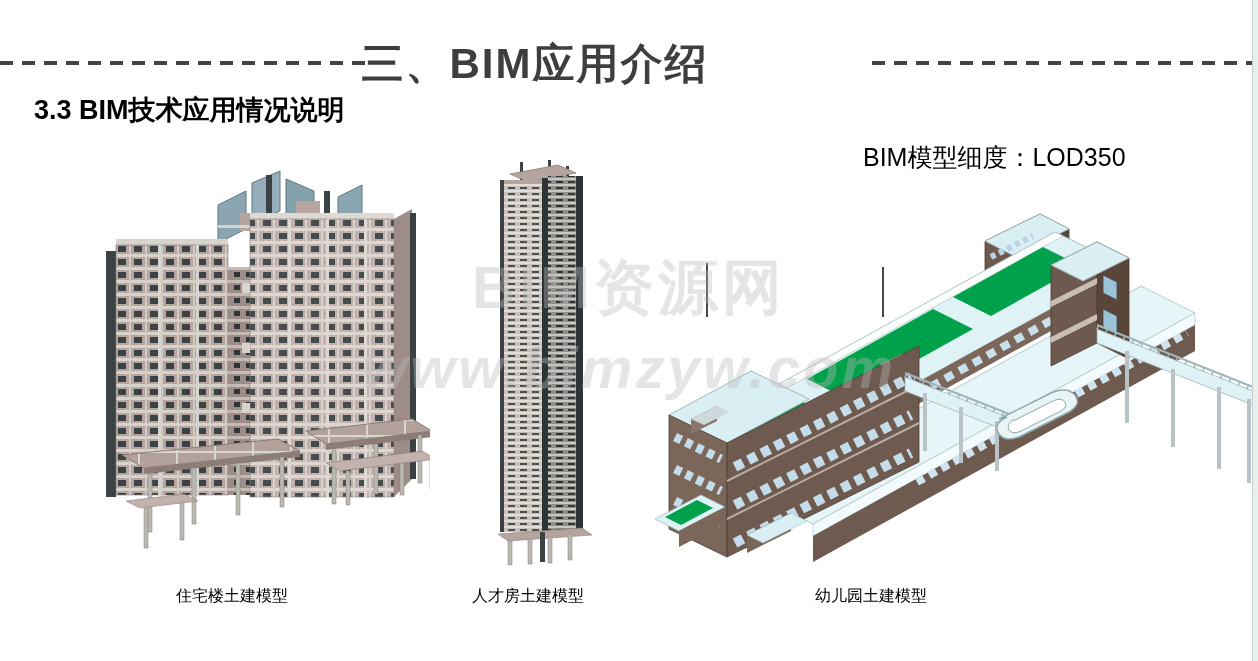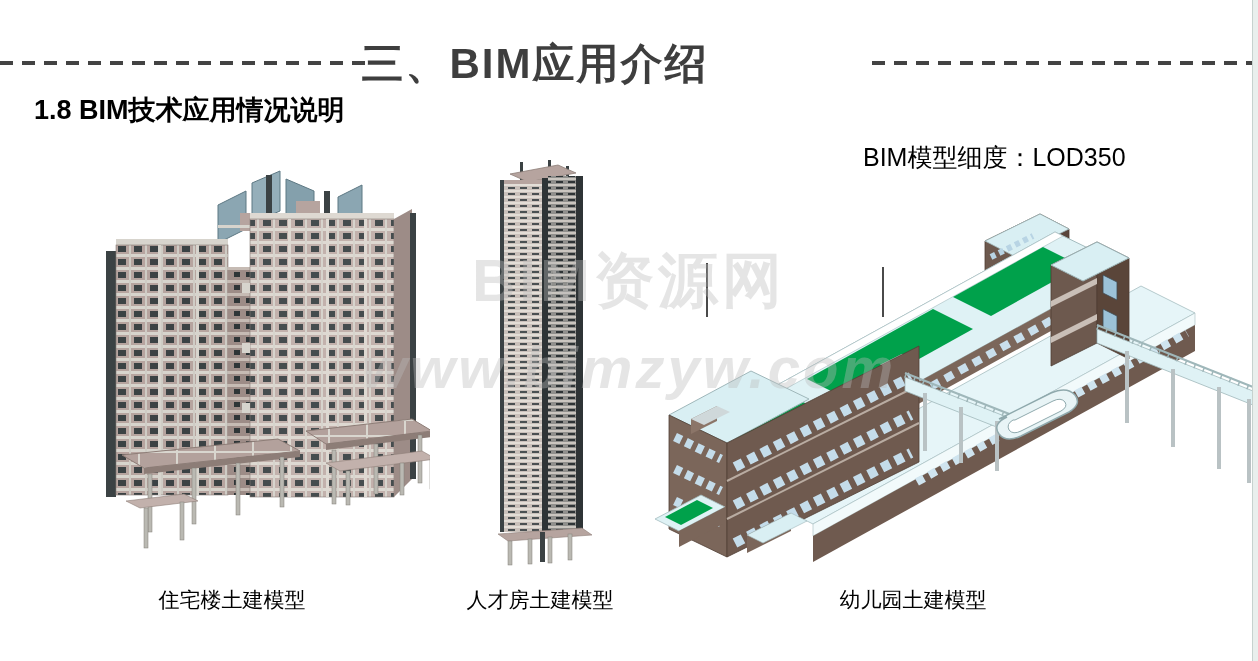--- a/index.html
+++ b/index.html
@@ -18,44 +18,44 @@
   .subtitle { position: absolute; top: 92px; left: 34px; font-size: 27px; font-weight: bold; color: #000; }
   .lod-note { position: absolute; top: 95px; left: 863px; font-size: 25px; color: #000; margin-top: 46px; }
 
   .model { position: absolute; }
   .model svg { display: block; width: 100%; height: 100%; }
   .model-residential { left: 100px; top: 163px; width: 330px; height: 410px; }
   .model-talent      { left: 482px; top: 160px; width: 120px; height: 412px; }
   .model-kindergarten{ left: 655px; top: 205px; width: 600px; height: 370px; }
 
   .caption { position: absolute; top: 586px; width: 300px; text-align: center;
-             font-size: 21px; color: #000; }
+             font-size: 16px; color: #000; }
   .caption-1 { left: 82px; }
-  .caption-2 { left: 390px; }
-  .caption-3 { left: 763px; }
+  .caption-2 { left: 378px; }
+  .caption-3 { left: 721px; }
 
   .watermark { position: absolute; left: 0; width: 1258px; text-align: center;
                font-weight: bold; color: rgba(187,187,187,0.38); z-index: 5;
                pointer-events: none; white-space: nowrap; }
-  .watermark-line1 { top: 241px; font-size: 60px; letter-spacing: 4px; }
+  .watermark-line1 { top: 248px; font-size: 60px; letter-spacing: 4px; }
   .watermark-line2 { top: 334px; font-size: 58px; letter-spacing: 3px; font-style: italic; }
 
   .scrollbar-track { position: absolute; right: 0; top: 0; width: 6px; height: 661px;
                      background: #e9efed; border-left: 1px solid #c6d2ce; }
 </style>
 </head>
 <body>
 
 <div class="slide">
 
   <div class="dash-line dash-left"></div>
   <div class="dash-line dash-right"></div>
 
   <div class="title">三、BIM应用介绍</div>
-  <div class="subtitle">1.8 BIM技术应用情况说明</div>
+  <div class="subtitle">3.3 BIM技术应用情况说明</div>
   <div class="lod-note">BIM模型细度：LOD350</div>
 
   <div class="model model-residential">
     <svg viewBox="0 0 330 410" xmlns="http://www.w3.org/2000/svg">
       <defs>
         <pattern id="patResA" patternUnits="userSpaceOnUse" width="16" height="13">
           <rect width="16" height="13" fill="#b6a49f"></rect>
           <rect width="16" height="3" fill="#d7d4cd"></rect>
           <rect x="2" y="5" width="8" height="6" fill="#3b4244"></rect>
           <rect x="13" width="2" height="13" fill="#cfccc5"></rect>

